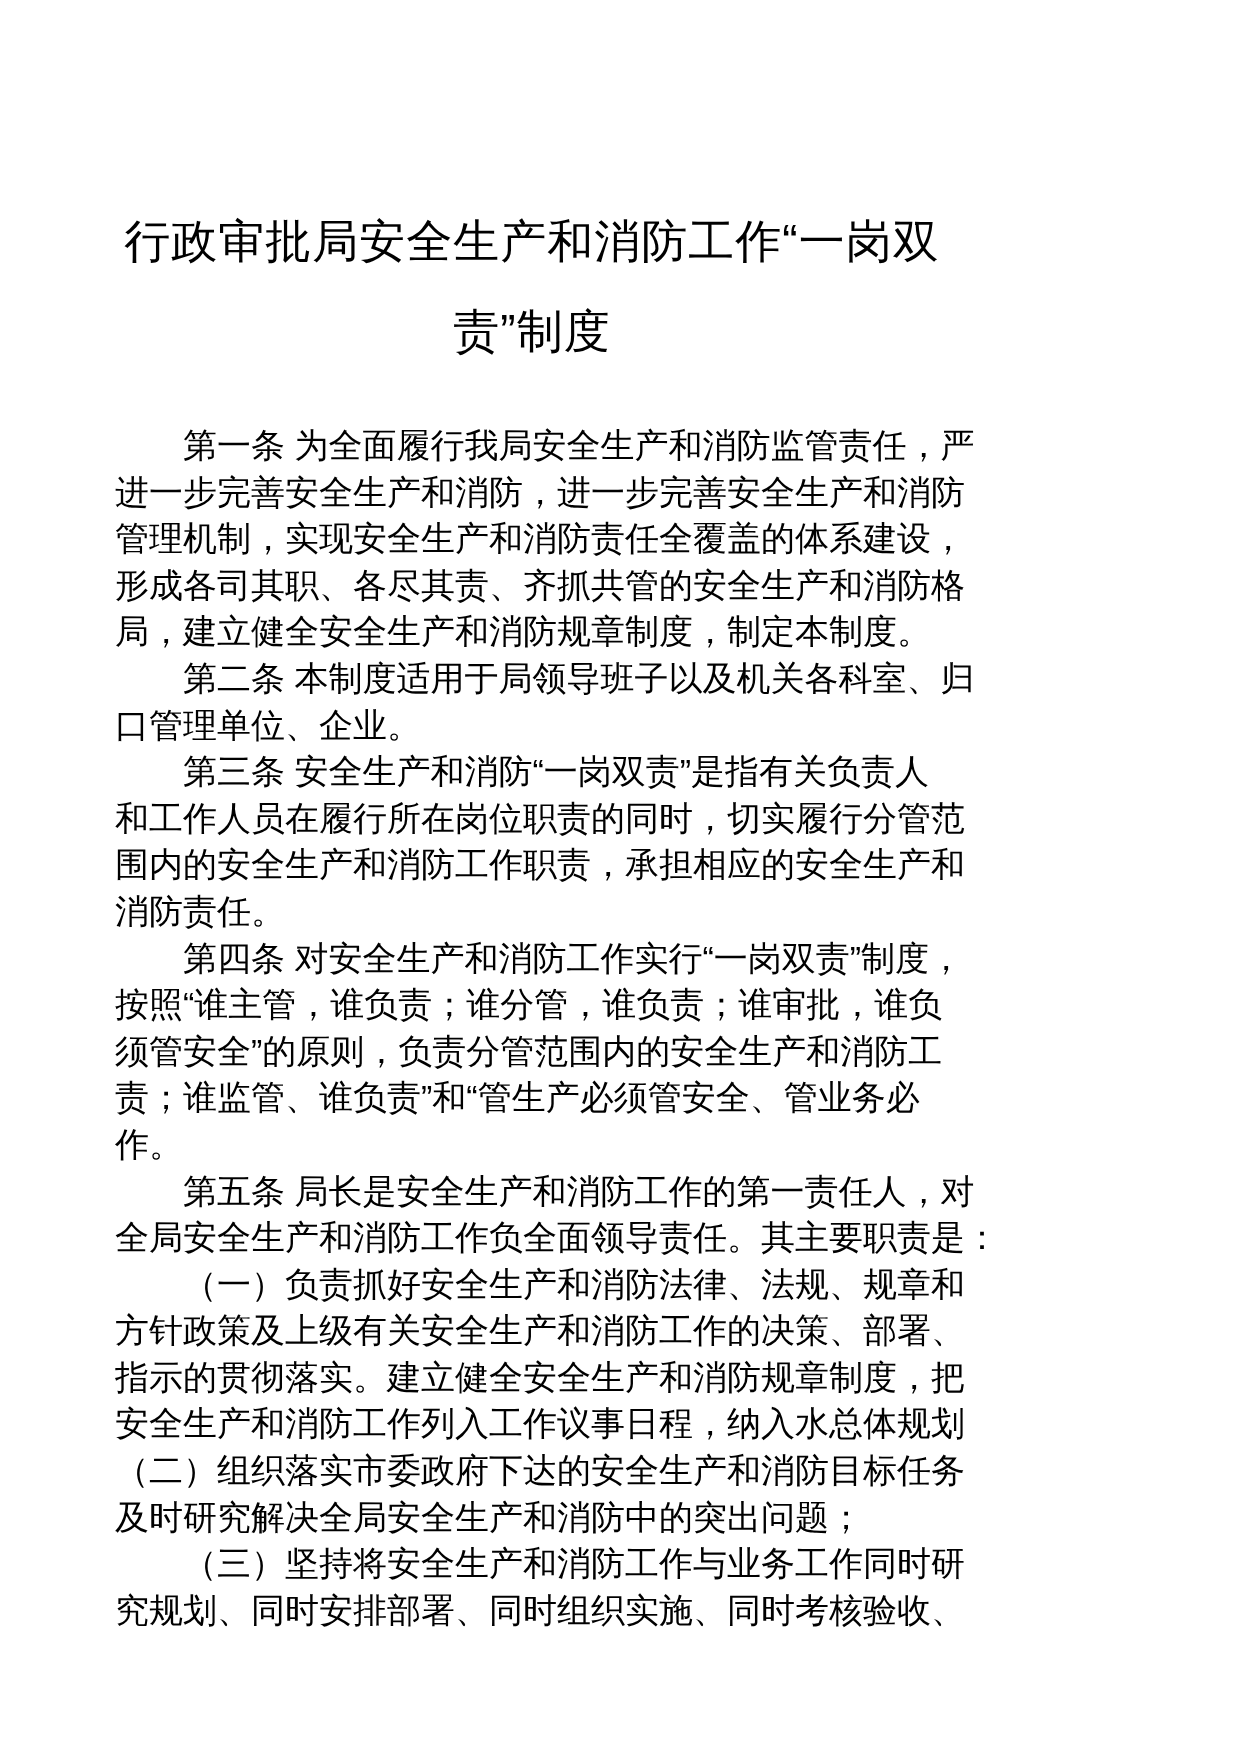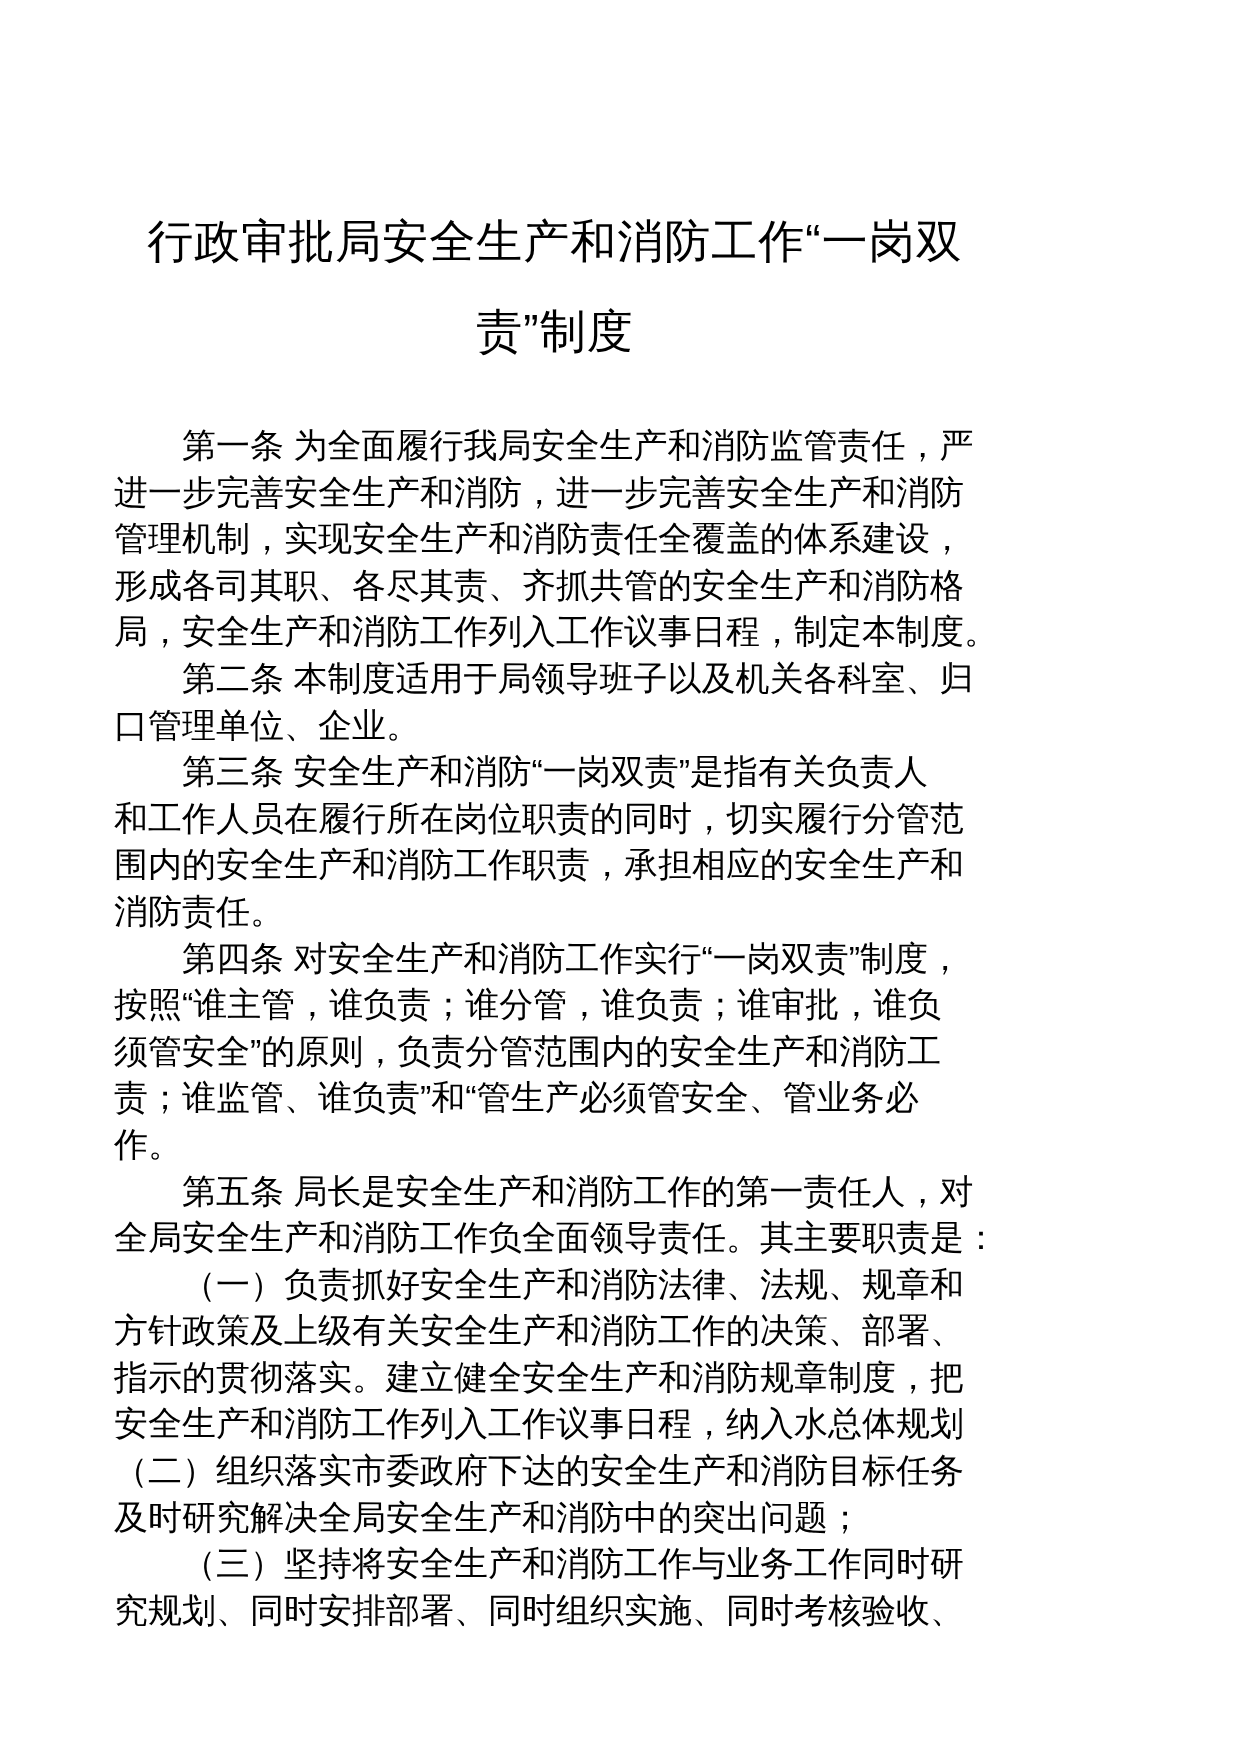--- a/index.html
+++ b/index.html
@@ -4,33 +4,32 @@
 <style>
   html, body { margin: 0; padding: 0; background: #ffffff; }
   .page {
     position: relative;
     width: 1064px;
     height: 1754px;
     background: #ffffff;
     color: #000000;
     font-family: "Liberation Sans", sans-serif;
     overflow: hidden;
-    padding-left: 23px;
   }
   .title {
     margin: 196px 0 0 0;
     font-size: 46px;
     font-weight: 400;
     line-height: 90px;
     text-align: center;
     letter-spacing: 1px;
   }
   .title-line { display: block; }
   .doc-body {
-    margin: 46px 0 0 91px;
+    margin: 46px 0 0 115px;
     width: 885px;
     font-size: 34px;
     line-height: 46.6px;
     text-align: left;
   }
   .paragraph { margin: 0; padding: 0; }
   .line { white-space: nowrap; }
   .line.indent { padding-left: 68px; }
 </style>
 </head>
@@ -40,21 +39,21 @@
   <h1 class="title">
     <span class="title-line">行政审批局安全生产和消防工作“一岗双</span>
     <span class="title-line">责”制度</span>
   </h1>
   <div class="doc-body">
       <div class="paragraph">
         <div class="line indent">第一条 为全面履行我局安全生产和消防监管责任，严</div>
         <div class="line">进一步完善安全生产和消防，进一步完善安全生产和消防</div>
         <div class="line">管理机制，实现安全生产和消防责任全覆盖的体系建设，</div>
         <div class="line">形成各司其职、各尽其责、齐抓共管的安全生产和消防格</div>
-        <div class="line">局，安全生产和消防工作列入工作议事日程，制定本制度。</div>
+        <div class="line">局，建立健全安全生产和消防规章制度，制定本制度。</div>
       </div>
       <div class="paragraph">
         <div class="line indent">第二条 本制度适用于局领导班子以及机关各科室、归</div>
         <div class="line">口管理单位、企业。</div>
       </div>
       <div class="paragraph">
         <div class="line indent">第三条 安全生产和消防“一岗双责”是指有关负责人</div>
         <div class="line">和工作人员在履行所在岗位职责的同时，切实履行分管范</div>
         <div class="line">围内的安全生产和消防工作职责，承担相应的安全生产和</div>
         <div class="line">消防责任。</div>

